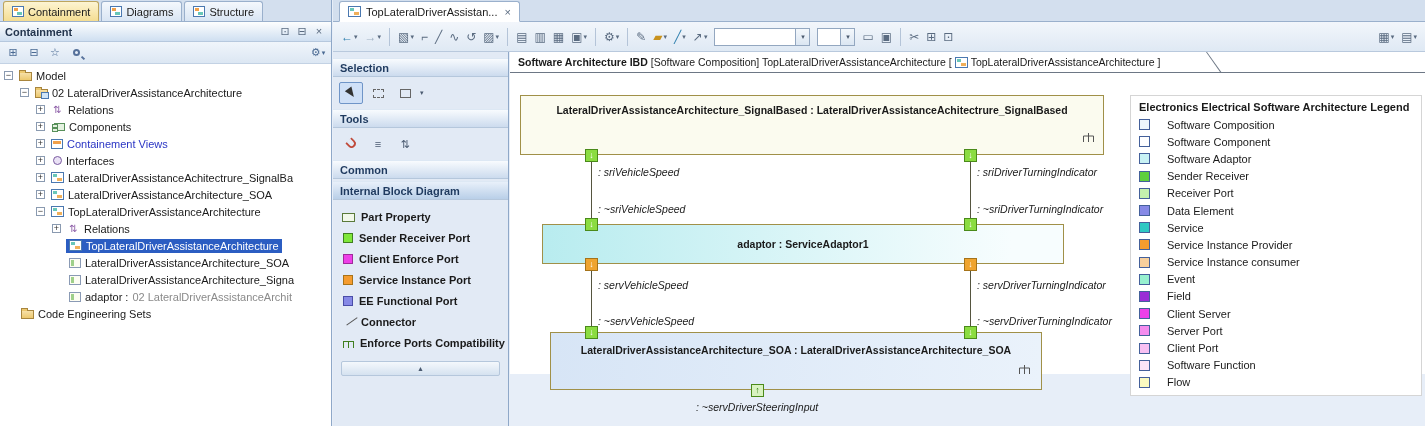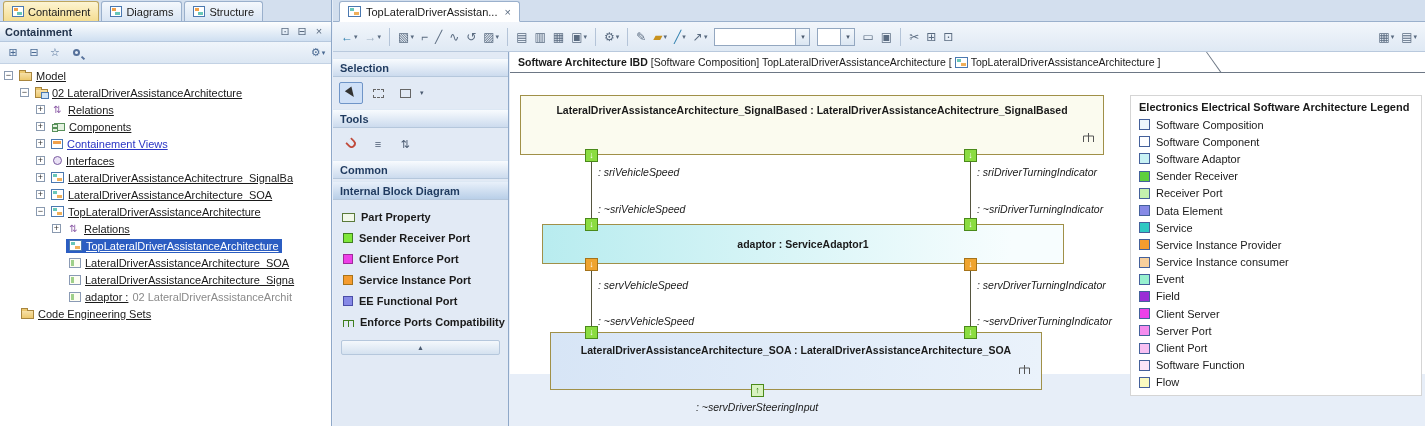--- a/index.html
+++ b/index.html
@@ -31,21 +31,21 @@
   .search-glass::after { content:""; position:absolute; left:6px; top:6px; width:4px; height:2px; background:#56719a; transform:rotate(45deg); }
   .ddc { font-size:7px; color:#4a6a93; margin-left:1px; }
 
   .tree { position:absolute; left:0; top:64px; right:0; bottom:0; background:#fff; overflow:hidden; padding-top:3px; }
   .trow { display:flex; align-items:center; height:17px; gap:3px; white-space:nowrap; overflow:hidden; cursor:default; }
   .expbox { width:9px; height:9px; border:1px solid #8a9ab0; background:#fff; font-size:9px; line-height:7px; text-align:center; color:#333; flex:none; }
   .expspace { width:11px; flex:none; }
   .trow-c { display:flex; align-items:center; gap:4px; padding:1px 3px; }
   .trow-c.sel { background:#2b5dc2; color:#fff; }
   .trow-c.sel .tlabel { color:#fff !important; }
-  .tlabel { white-space:nowrap;text-decoration:underline; }
+  .tlabel { white-space:nowrap; }
   .tsuffix { color:#8a8a8a; white-space:nowrap; }
   .tico-glyph { font-size:10px; color:#8a5aa5; width:13px; text-align:center; flex:none; }
   .tico { flex:none; position:relative; }
   .tico-package, .tico-code-folder { width:13px; height:9px; background:linear-gradient(#f7e0a8,#ecc86e); border:1px solid #a8853e; margin-top:2px; }
   .tico-package::before, .tico-code-folder::before { content:""; position:absolute; top:-3px; left:-1px; width:5px; height:2px; background:#ecc86e; border:1px solid #a8853e; border-bottom:none; }
   .tico-package-diagram { width:13px; height:9px; background:linear-gradient(#f7e0a8,#ecc86e); border:1px solid #a8853e; margin-top:2px; }
   .tico-package-diagram::before { content:""; position:absolute; top:-3px; left:-1px; width:5px; height:2px; background:#ecc86e; border:1px solid #a8853e; border-bottom:none; }
   .tico-package-diagram::after { content:""; position:absolute; right:-2px; bottom:-2px; width:6px; height:5px; background:#cfe4f7; border:1px solid #4a78b0; }
   .tico-components { width:11px; height:8px; background:#e4f2e0; border:1px solid #58905a; margin-left:3px; }
   .tico-components::before { content:""; position:absolute; left:-3px; top:0px; width:4px; height:2px; background:#e4f2e0; border:1px solid #58905a; }
@@ -129,21 +129,21 @@
 
   .port { position:absolute; width:13px; height:13px; border:1px solid; z-index:3; display:flex; align-items:center; justify-content:center; font-size:9px; font-weight:bold; line-height:1; }
   .port.green  { background:#8bdc41; border-color:#4a8a1a; color:#fff; }
   .port.orange { background:#efa42f; border-color:#a5731a; color:#fff; }
   .port.light  { background:#d8f2c0; border-color:#4a8a1a; color:#2f7f12; }
   .cline { position:absolute; width:1px; background:#55553f; z-index:1; }
   .plabel { position:absolute; font-size:10.5px; white-space:nowrap; z-index:2;font-style:italic; }
 
   .legend { position:absolute; left:620px; top:22px; width:292px; border:1px solid #d5d5d5; background:#fff; padding:5px 8px 4px 8px; z-index:2; }
   .lg-title { font-weight:bold; font-size:11px; white-space:nowrap; margin-bottom:3px; }
-  .lg-row { display:flex; align-items:center; gap:6px; height:17.2px; }
+  .lg-row { display:flex; align-items:center; gap:17px; height:17.2px; }
   .lg-sw { width:11px; height:11px; border:1px solid #44609a; flex:none; }
   .lg-label { white-space:nowrap; }
 </style>
 </head>
 <body>
 
 <div id="app">
 
   <div class="left-panel">
     <div class="left-tabstrip">
@@ -439,20 +439,24 @@
         </div>
         <div class="tbx-item">
           <span class="tlico tlico-service-instance-port"></span>
           <span class="tbx-item-label">Service Instance Port</span>
         </div>
         <div class="tbx-item">
           <span class="tlico tlico-ee-functional-port"></span>
           <span class="tbx-item-label">EE Functional Port</span>
         </div>
         <div class="tbx-item">
+          <span class="tlico tlico-connector"></span>
+          <span class="tbx-item-label">Connector</span>
+        </div>
+        <div class="tbx-item">
           <span class="tlico tlico-enforce-ports-compatibility"></span>
           <span class="tbx-item-label">Enforce Ports Compatibility</span>
         </div>
       </div>
     <div class="tbx-collapse">▲</div>
   </div>
 
   <div class="diagram">
     <div class="dg-header">
       <div class="dg-tab-border"></div>

